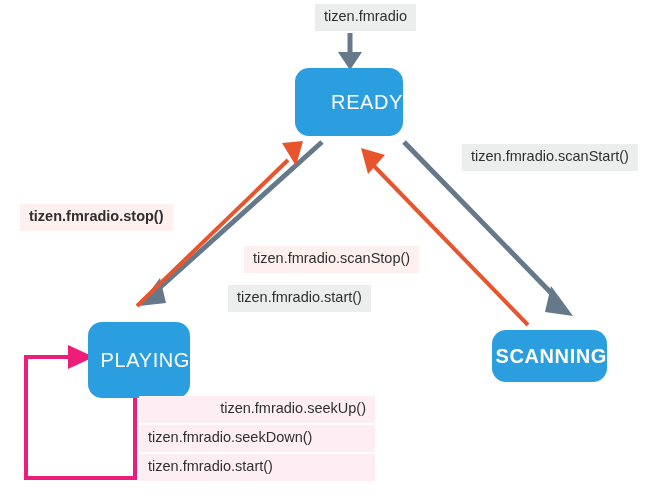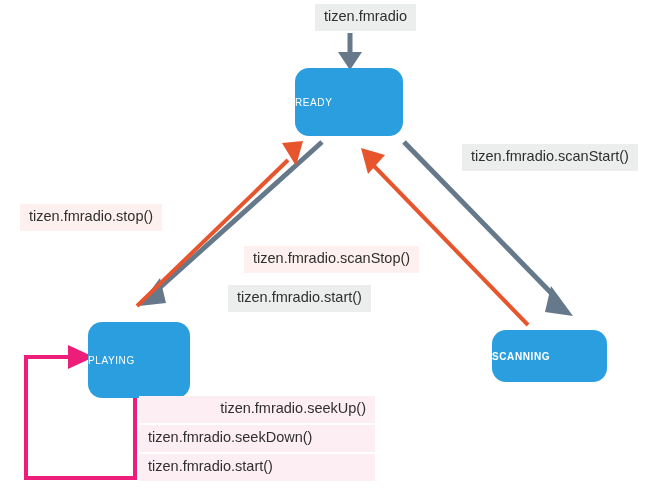--- a/index.html
+++ b/index.html
@@ -25,22 +25,22 @@
     height: 499px;
   }
   .state-node {
     position: absolute;
     box-sizing: border-box;
     background: #2b9ee0;
     border-radius: 14px;
     color: #ffffff;
     display: flex;
     align-items: center;
-    justify-content: flex-start;
-    font-size: 10px;
+    justify-content: flex-end;
+    font-size: 20px;
     letter-spacing: 0.6px;
     font-family: "Liberation Sans", sans-serif;
   }
   #node-ready {
     left: 295px;
     top: 68px;
     width: 108px;
     height: 68px;
   }
   #node-playing {
@@ -76,20 +76,21 @@
   .label-pink2 {
     background: #fdeef4;
   }
   #label-init {
     left: 277px;
     top: 4px;
   }
   #label-stop {
     left: 20px;
     top: 204px;
+    font-weight: bold;
   }
   #label-scanstart {
     left: 424px;
     top: 144px;
   }
   #label-scanstop {
     left: 244px;
     top: 246px;
   }
   #label-start {

